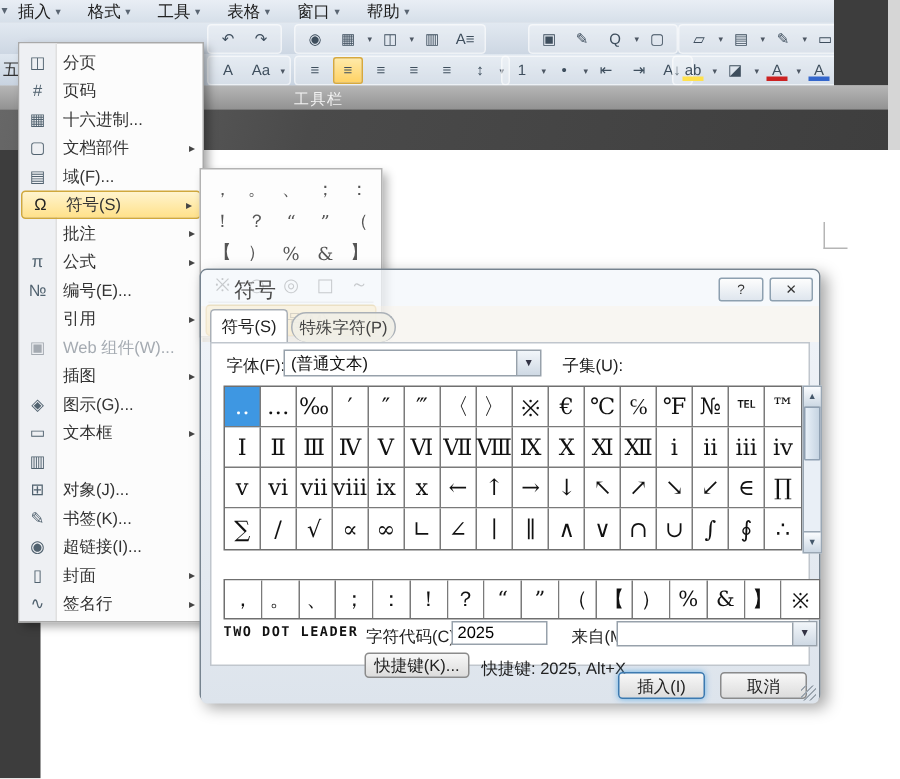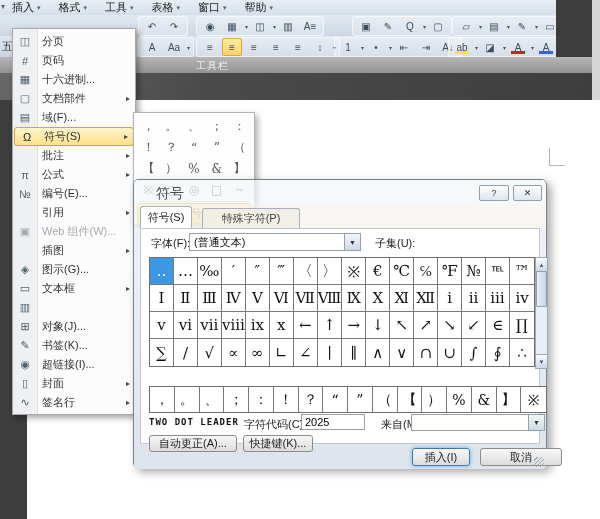--- a/index.html
+++ b/index.html
@@ -74,21 +74,21 @@
   #dlg-title-text{position:absolute;left:22px;top:5px;font-size:14px;color:#4a4a4a;}
   .dlg-winbtn{position:absolute;top:5px;height:16px;display:flex;align-items:center;justify-content:center;
     background:linear-gradient(#fdfdfd,#dfe6ee);border:1px solid #8da0b0;border-radius:2px;
     font-size:9px;color:#333;box-sizing:border-box;}
   #dlg-help{left:345px;width:30px;}
   #dlg-close{left:379px;width:29px;}
   #dlg-tabarea{position:absolute;left:0;top:24px;width:100%;height:24px;background:rgba(246,244,239,.82);}
   .dlg-tab{position:absolute;top:2px;height:22px;display:flex;align-items:center;justify-content:center;
     font-size:11px;border:1px solid #aab0b7;border-bottom:none;border-radius:3px 3px 0 0;box-sizing:border-box;}
   #tab-symbols{left:6px;width:52px;background:#fff;color:#222;z-index:2;}
-  #tab-special{left:68px;width:98px;background:rgba(240,238,231,.9);color:#444;top:4px;height:20px;}
+  #tab-special{left:60px;width:70px;background:rgba(240,238,231,.9);color:#444;top:4px;height:20px;border-radius:10px;}
   #dlg-body{position:absolute;left:0;top:48px;width:100%;height:241px;
     background:linear-gradient(#eef2f7,#dde4ec);border-radius:0 0 4px 4px;}
   #dlg-group{position:absolute;left:6px;top:0px;width:400px;height:216px;background:#fff;
     border:1px solid #c0c6cd;box-sizing:border-box;}
 
   .dlg-label{position:absolute;font-size:11px;color:#222;white-space:nowrap;}
   .dd{position:absolute;background:#fff;border:1px solid #97a1ab;display:flex;align-items:center;
     font-size:11px;color:#111;box-sizing:border-box;}
   .dd .dd-text{padding-left:4px;white-space:nowrap;overflow:hidden;}
   .dd .dd-arrow{margin-left:auto;width:15px;align-self:stretch;
@@ -558,23 +558,23 @@
           </div>
 
         <span id="symbol-name" style="top:188px;text-align:center;">TWO DOT LEADER</span>
         <span class="dlg-label" style="left:103px;top:188px;">字符代码(C):</span>
         <input id="charcode-input" style="top: 185px;" value="2025">
         <span class="dlg-label" style="left:240px;top:188px;">来自(M):</span>
         <div class="dd" style="left:270px;top:185px;width:134px;height:17px;">
           <span class="dd-arrow">▼</span>
         </div>
 
-        <div class="btn" style="left:8px;top:206px;width:88px;height:17px;">自动更正(A)...</div>
         <div class="btn" style="left:102px;top:206px;width:70px;height:17px;">快捷键(K)...</div>
+        <span class="dlg-label" style="left:180px;top:209px;">快捷键: 2025, Alt+X</span>
       </div>
 
       <div class="btn primary" style="left:278px;top:220px;width:58px;height:18px;">插入(I)</div>
-      <div class="btn" style="left:346px;top:220px;width:82px;height:18px;">取消</div>
+      <div class="btn" style="left:346px;top:220px;width:58px;height:18px;">取消</div>
       <div id="resize-grip"></div>
     </div>
   </div>
 
 </div>
 
 </body></html>

